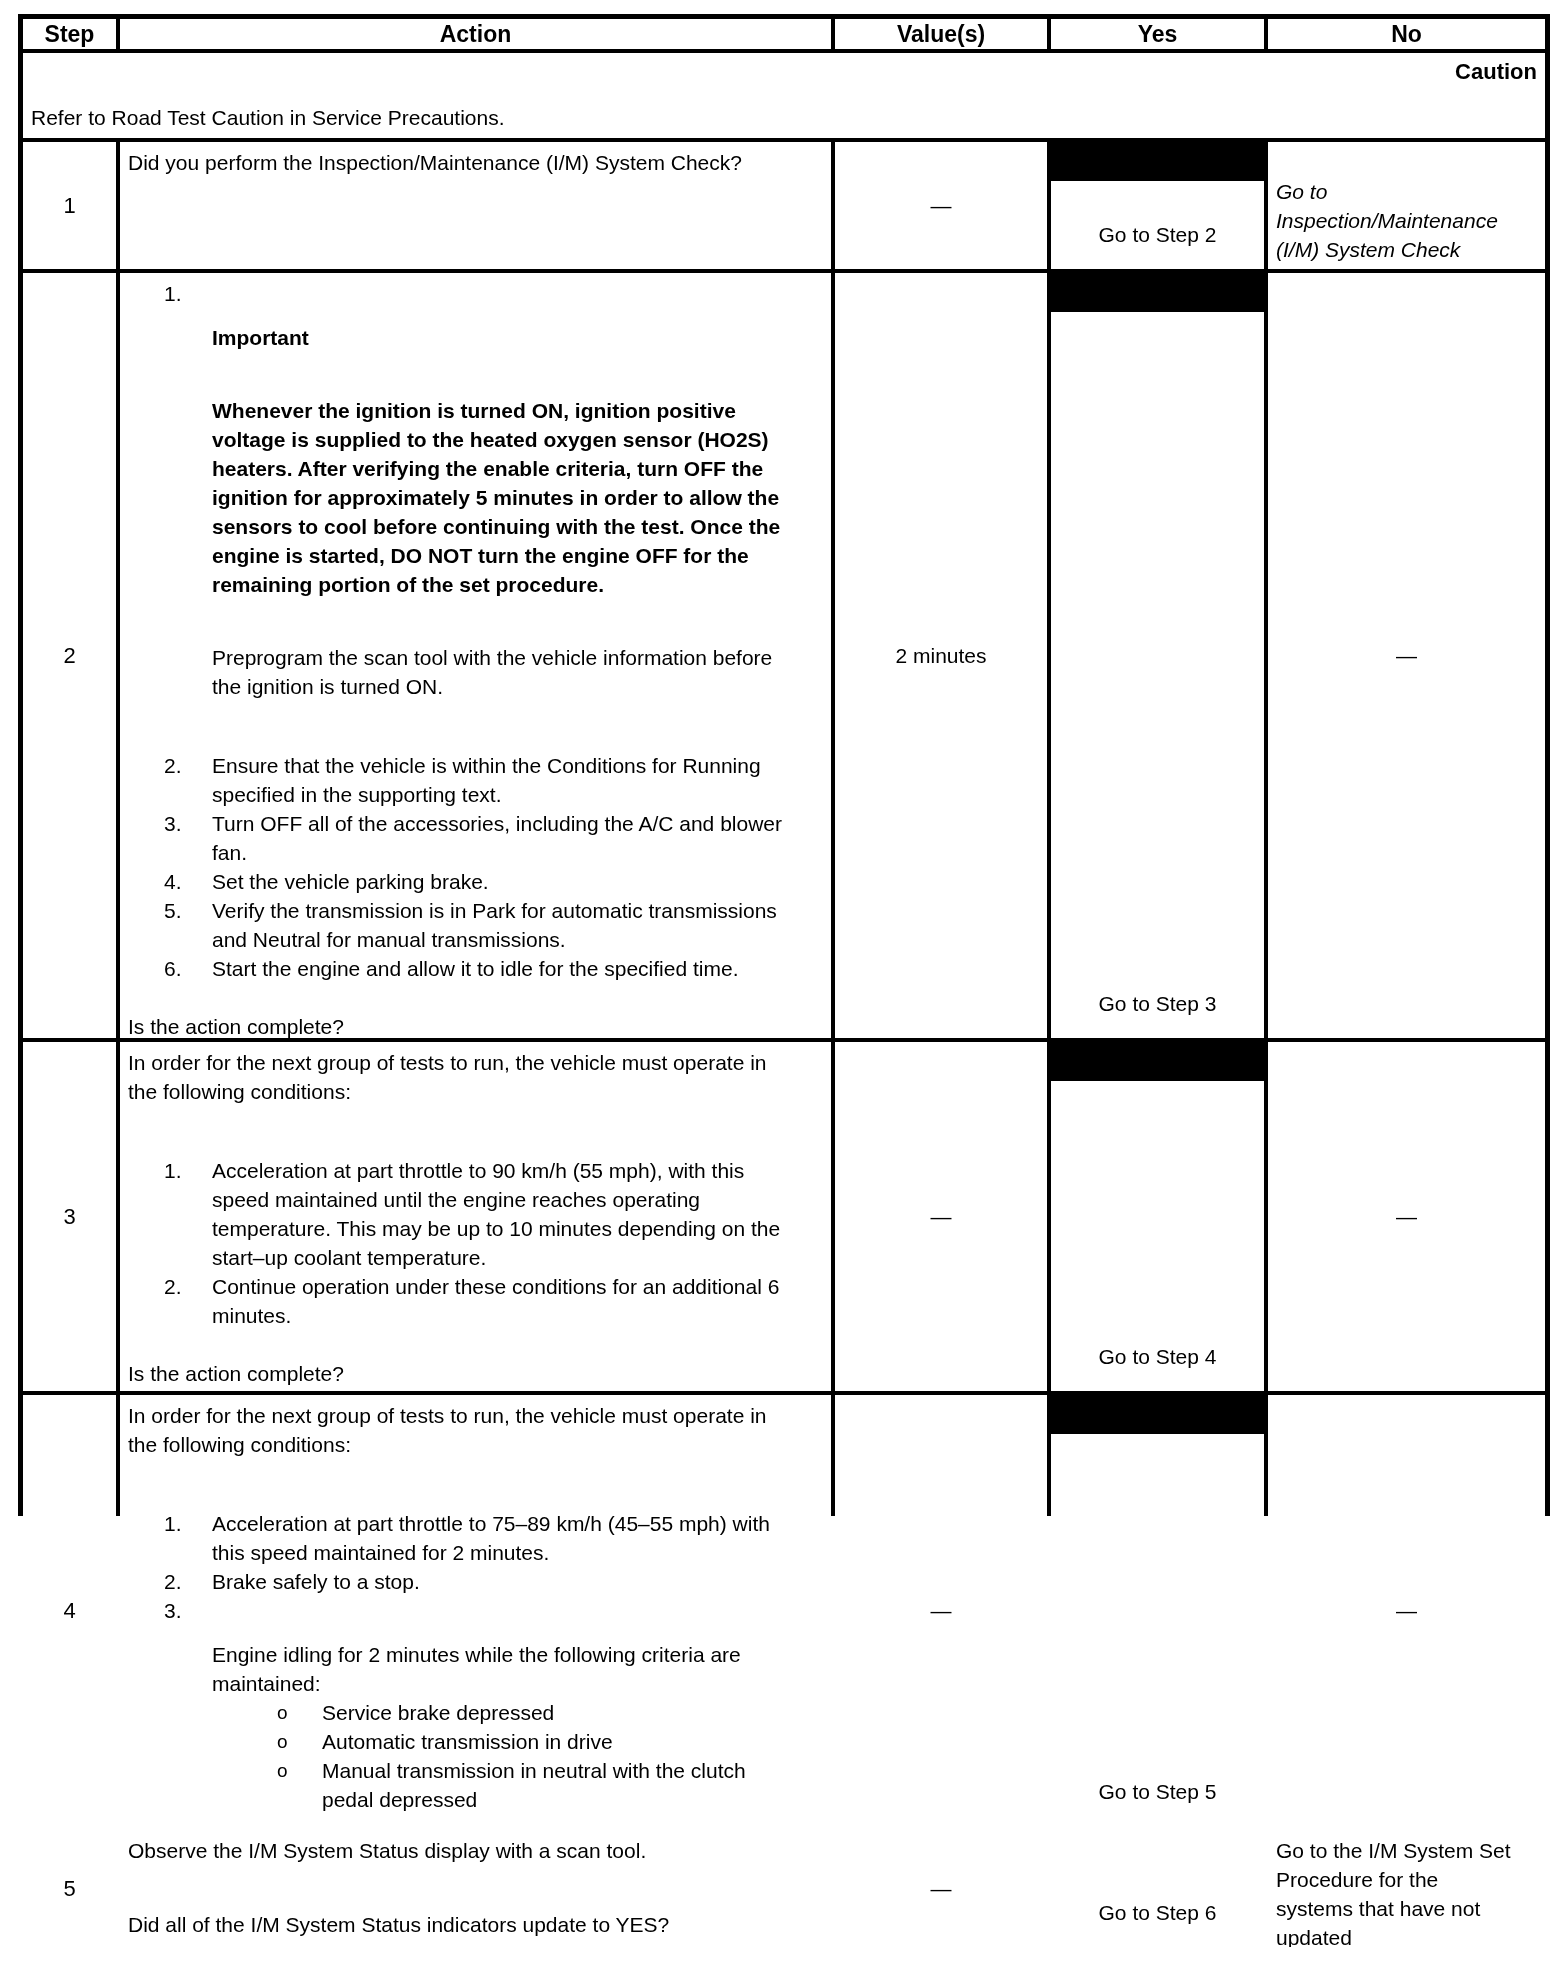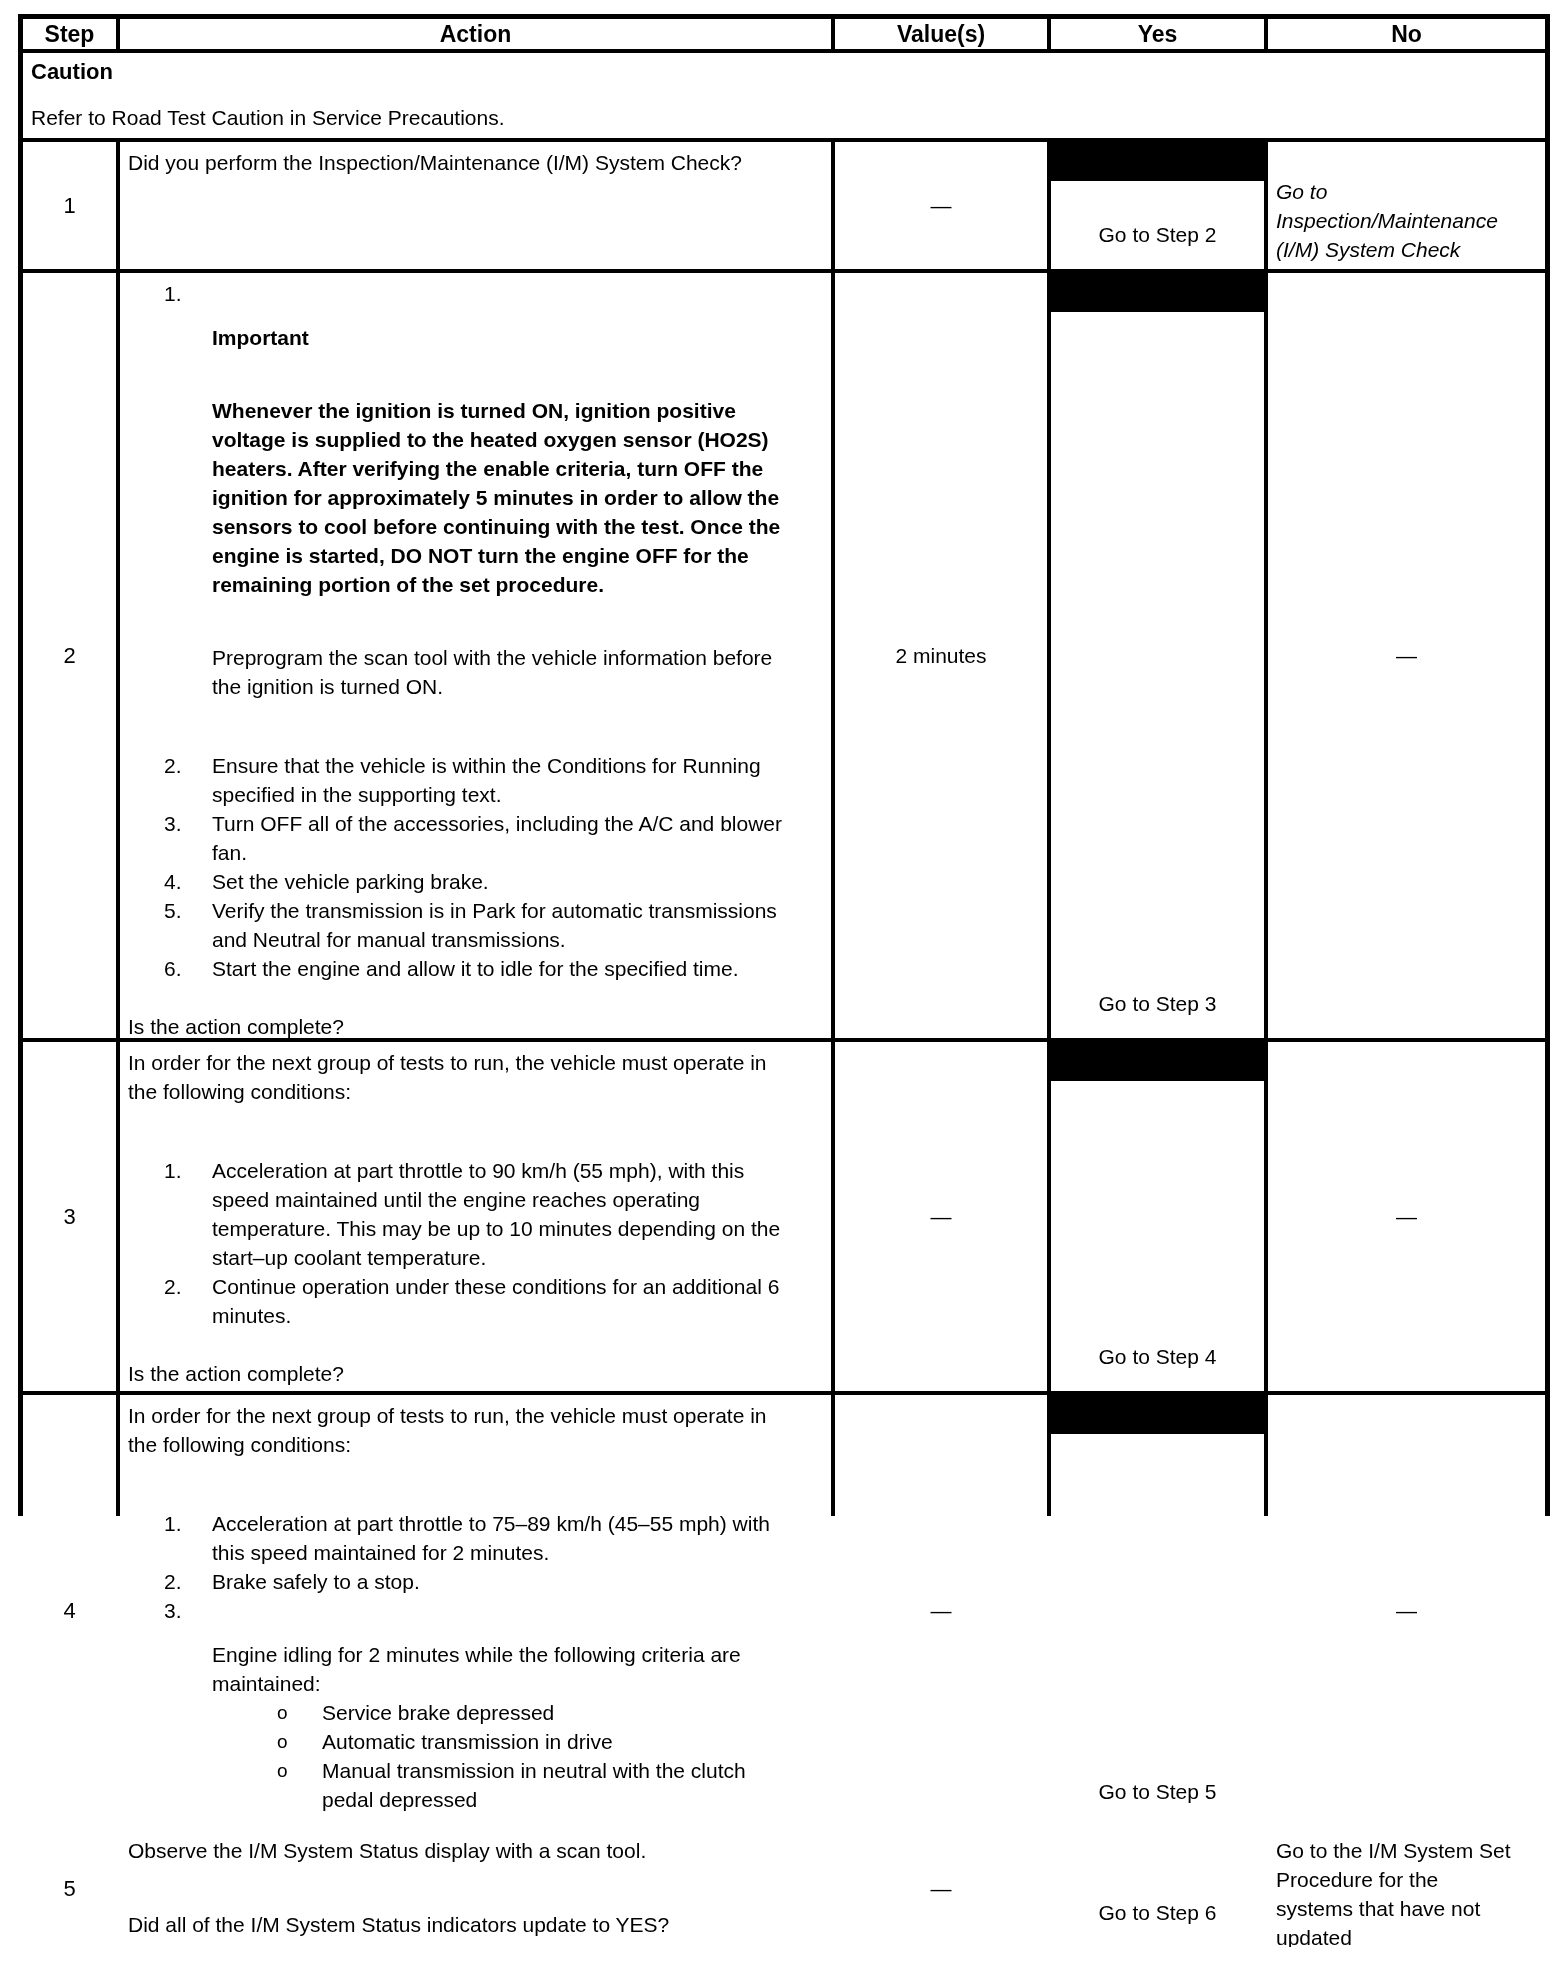--- a/index.html
+++ b/index.html
@@ -14,21 +14,21 @@
     width:1532px;height:1502px;box-sizing:border-box;
     background:#000000;padding:5px;
     display:grid;
     grid-template-columns:93px 711px 212px 213px 277px;
     grid-template-rows:30px 85px 127px 765px 349px 431px 117px;
     gap:4px;
   }
   .c{background:#ffffff;box-sizing:border-box;overflow:hidden;}
   .head{display:flex;align-items:center;justify-content:center;font-weight:bold;font-size:23px;}
   .caution{grid-column:1 / -1;display:flex;flex-direction:column;padding:4px 8px 6px 8px;}
-  .caution-title{font-weight:bold;font-size:22px;}
+  .caution-title{font-weight:bold;font-size:22px;text-align:right;}
   .caution-text{margin-top:auto;}
   .step-cell{display:flex;align-items:center;justify-content:center;font-size:22px;}
   .action-cell{display:flex;flex-direction:column;padding:6px 21px 8px 8px;}
   .intro{max-width:640px;}
   .question{margin-top:auto;padding-top:29px;}
   .center-cell{display:flex;align-items:center;justify-content:center;}
   .yes-cell{display:flex;flex-direction:column;justify-content:flex-end;align-items:center;text-align:right;padding-bottom:20px;margin-top:39px;}
   .no-text{display:flex;flex-direction:column;padding:6px 34px 4px 8px;line-height:29px;}
   .no-text.bottom{justify-content:flex-end;padding-bottom:5px;font-style:italic;}
   .oli{display:flex;}

